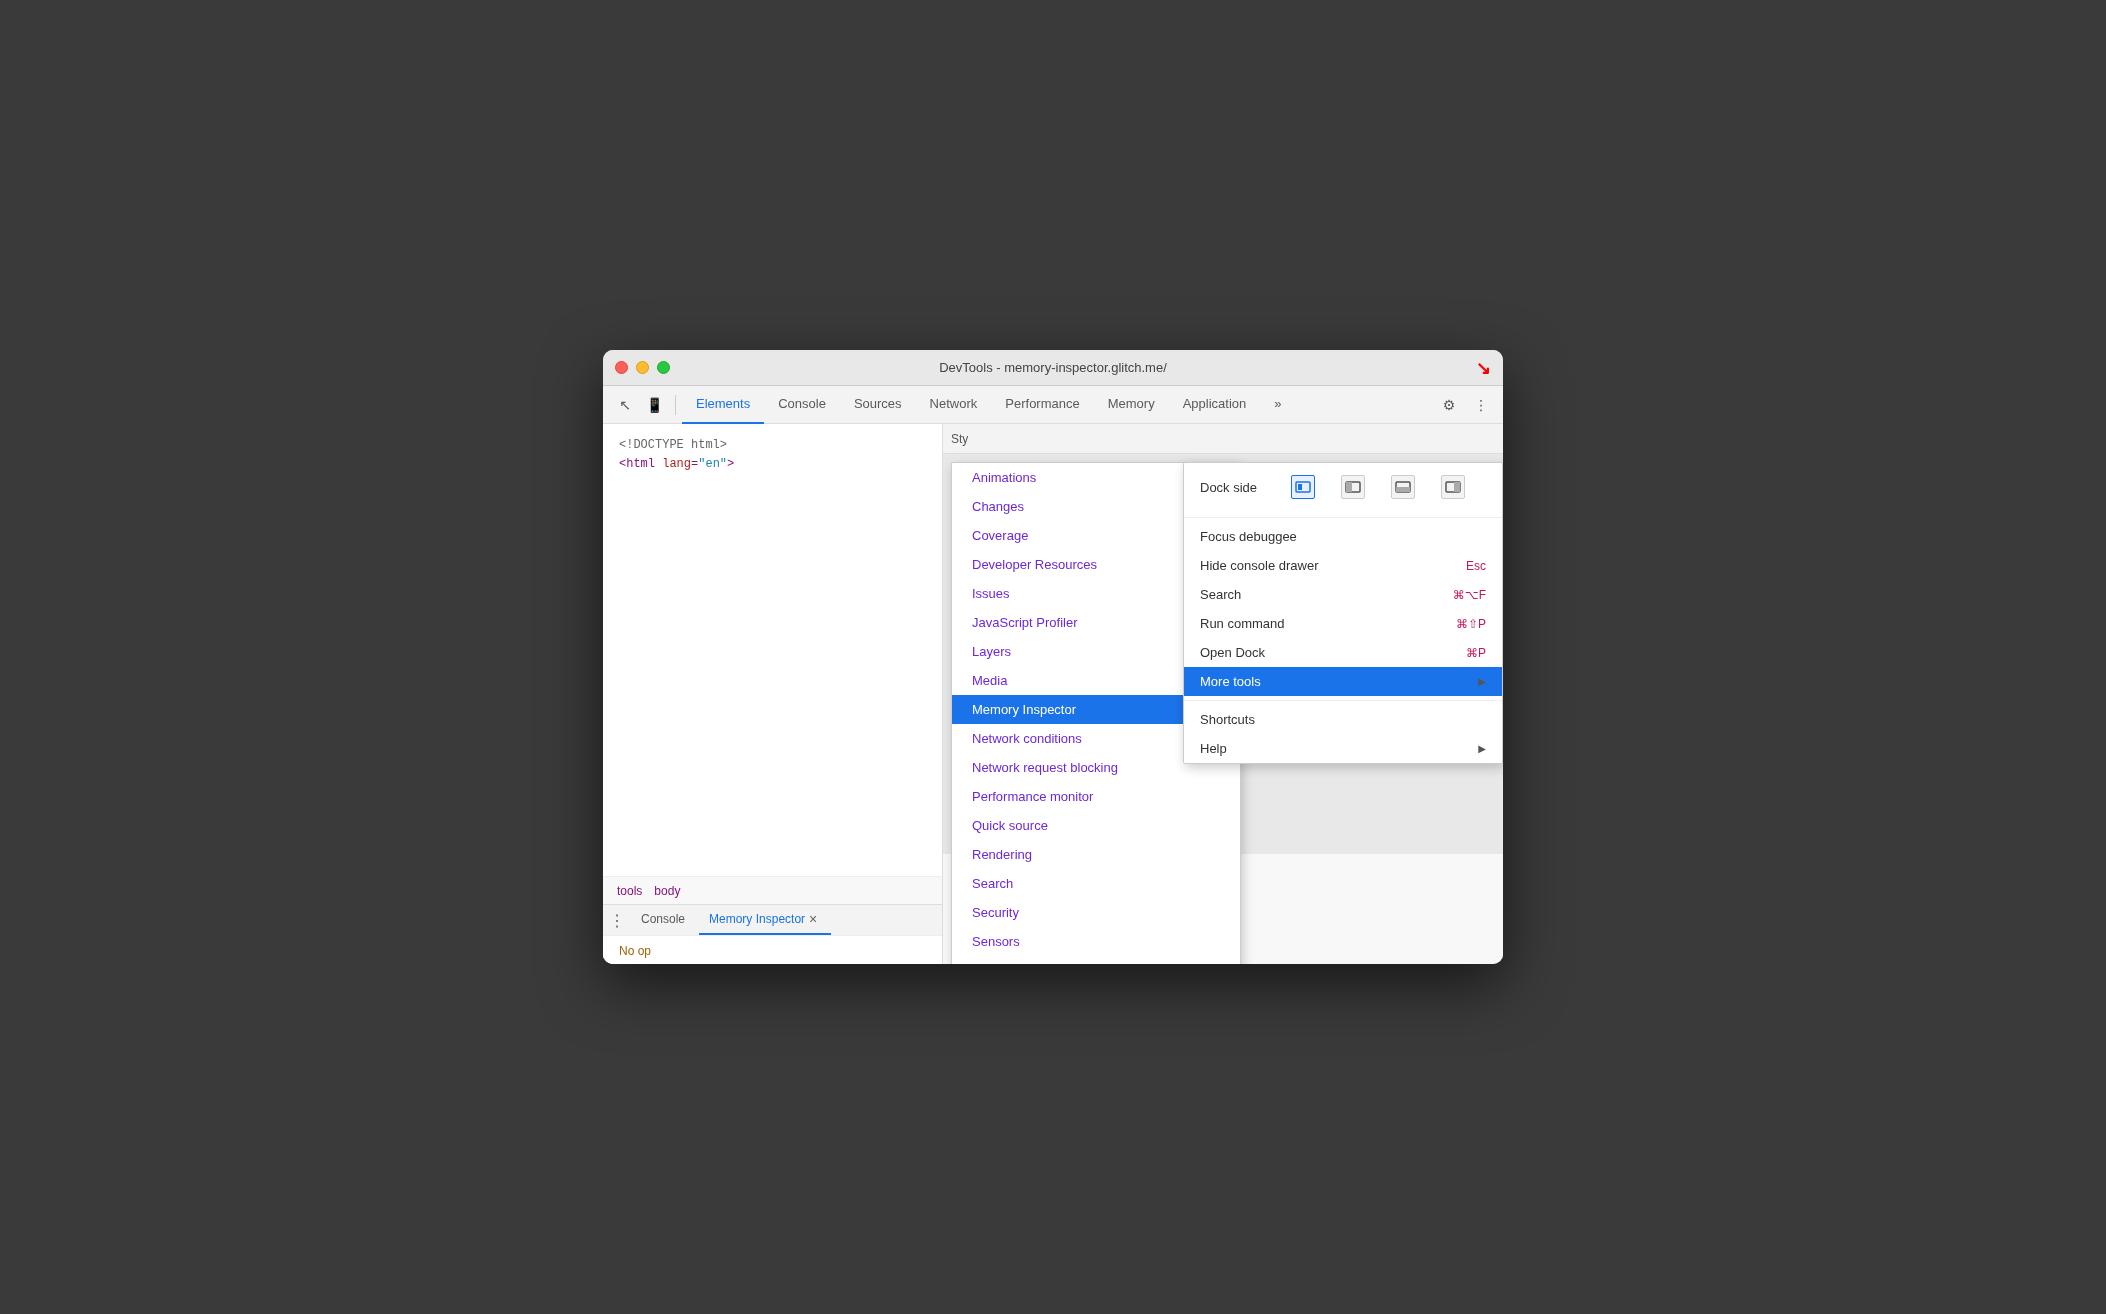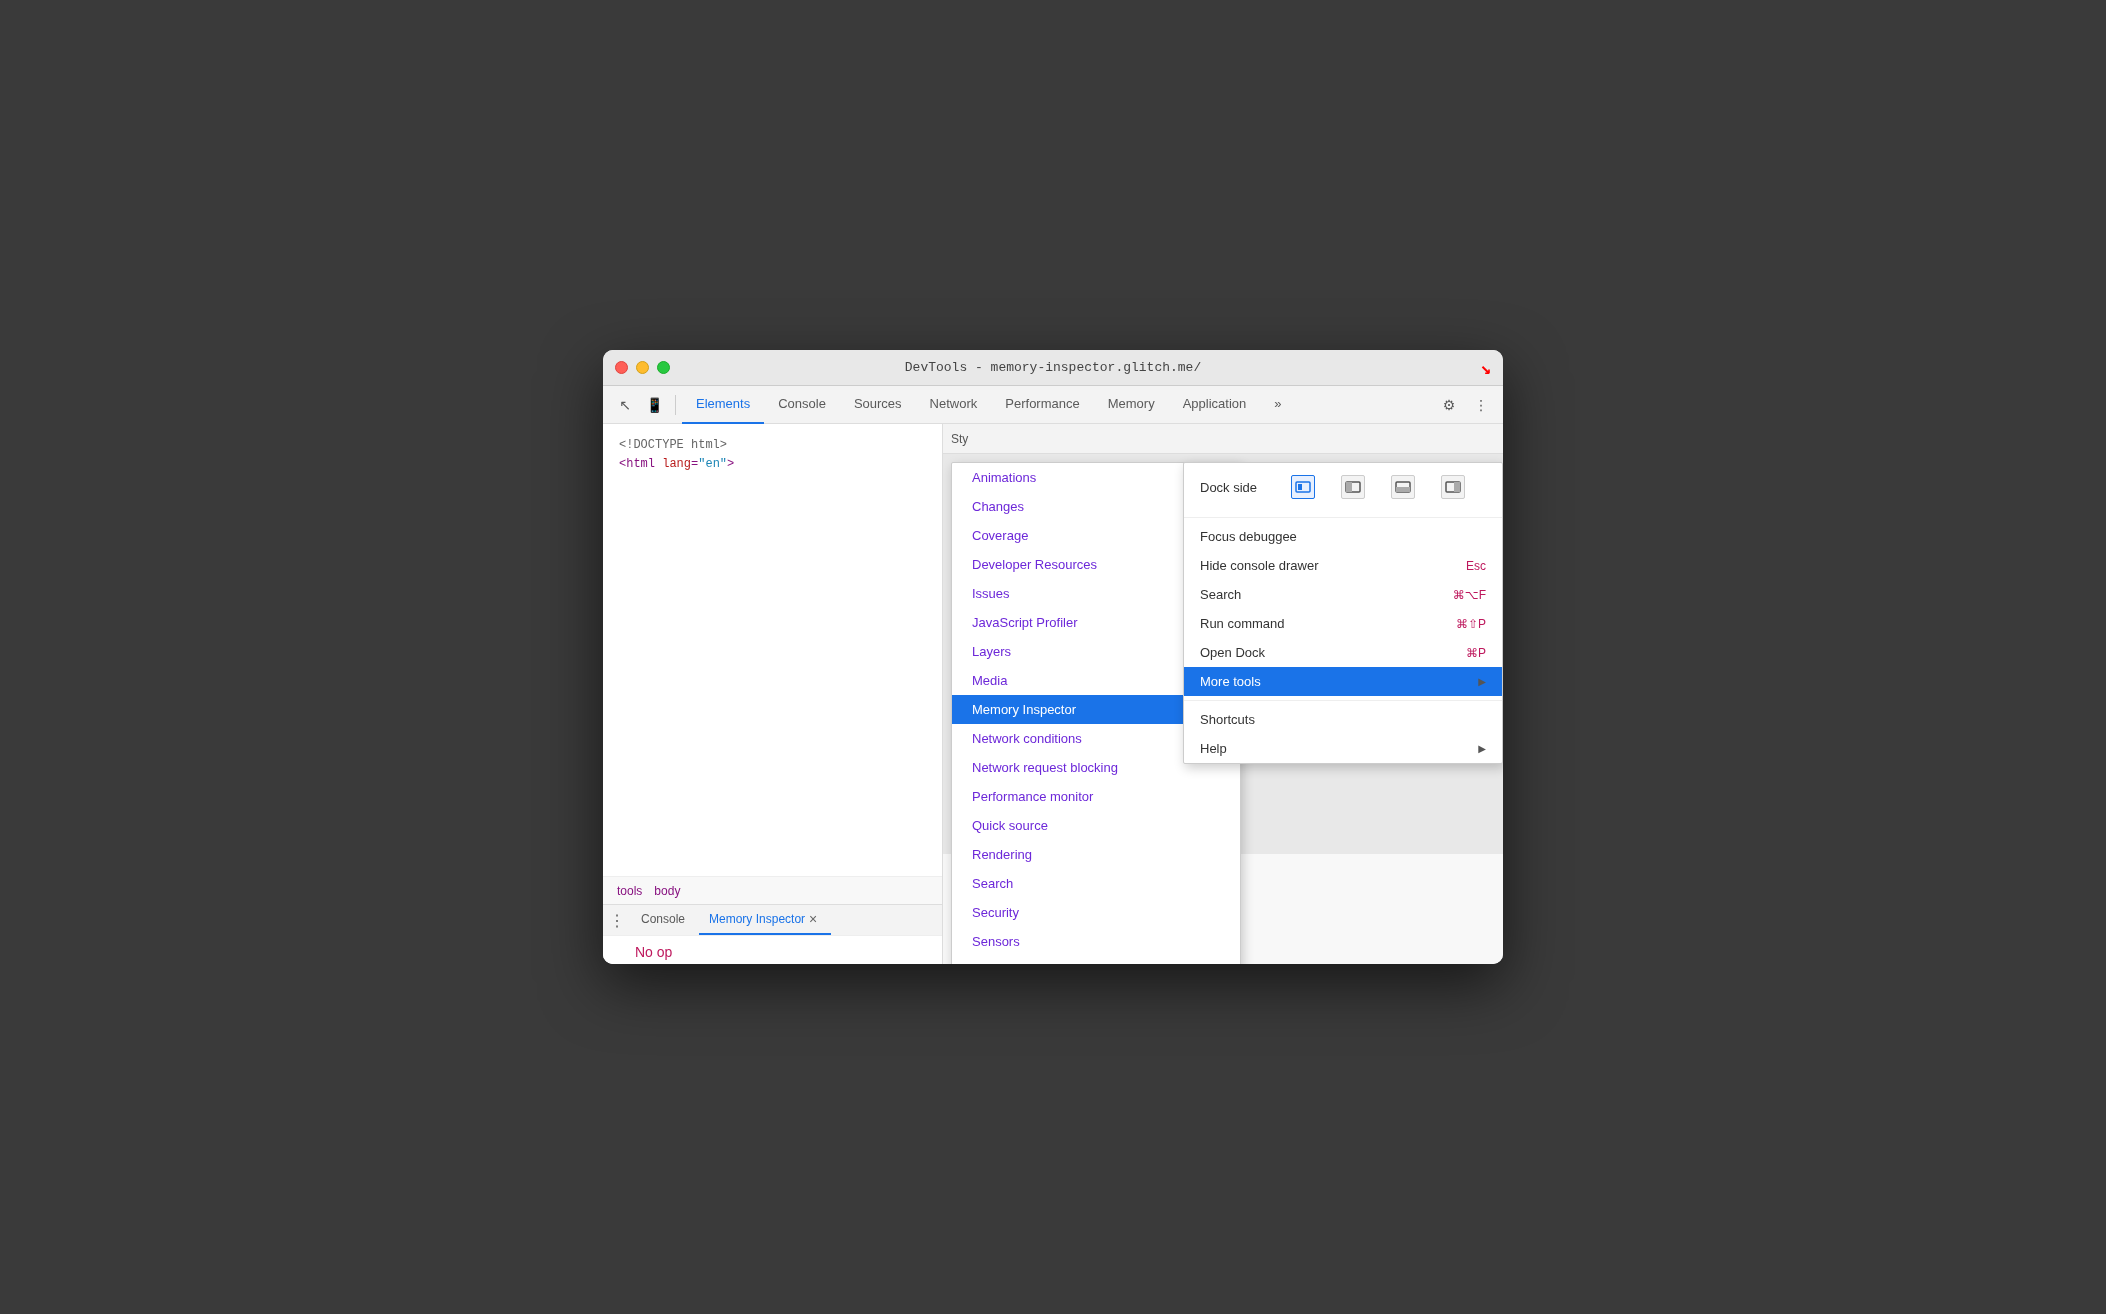--- a/index.html
+++ b/index.html
@@ -22,21 +22,20 @@
 
     
     .title-bar {
       background: #e8e8e8;
       height: 36px;
       display: flex;
       align-items: center;
       padding: 0 12px;
       border-bottom: 1px solid #ccc;
       position: relative;
-      font-family: Liberation Mono, monospace;
     }
     .traffic-lights {
       display: flex;
       gap: 8px;
       align-items: center;
     }
     .traffic-light {
       width: 13px;
       height: 13px;
       border-radius: 50%;
@@ -415,21 +414,21 @@
         <div class="console-drawer-tabs">
           <div class="drawer-dots">⋮</div>
           <div class="drawer-tab">
             <span>Console</span>
           </div>
           <div class="drawer-tab active">
             <span>Memory Inspector</span>
             <span class="drawer-close"> ×</span>
           </div>
         </div>
-        <div style="padding: 8px 32px; font-size: 14px; color: #be185d;">
+        <div style="padding: 8px 16px; font-size: 12px; color: #a16207;">
           <span>No op</span>
         </div>
       </div>
     </div>
 
     <div class="right-panel">
       <div class="styles-header">
         <span style="font-size:12px;color:#555;text-align:center;">Sty</span>
       </div>
       <div style="height:400px; background:#e8e8e8;"></div>

